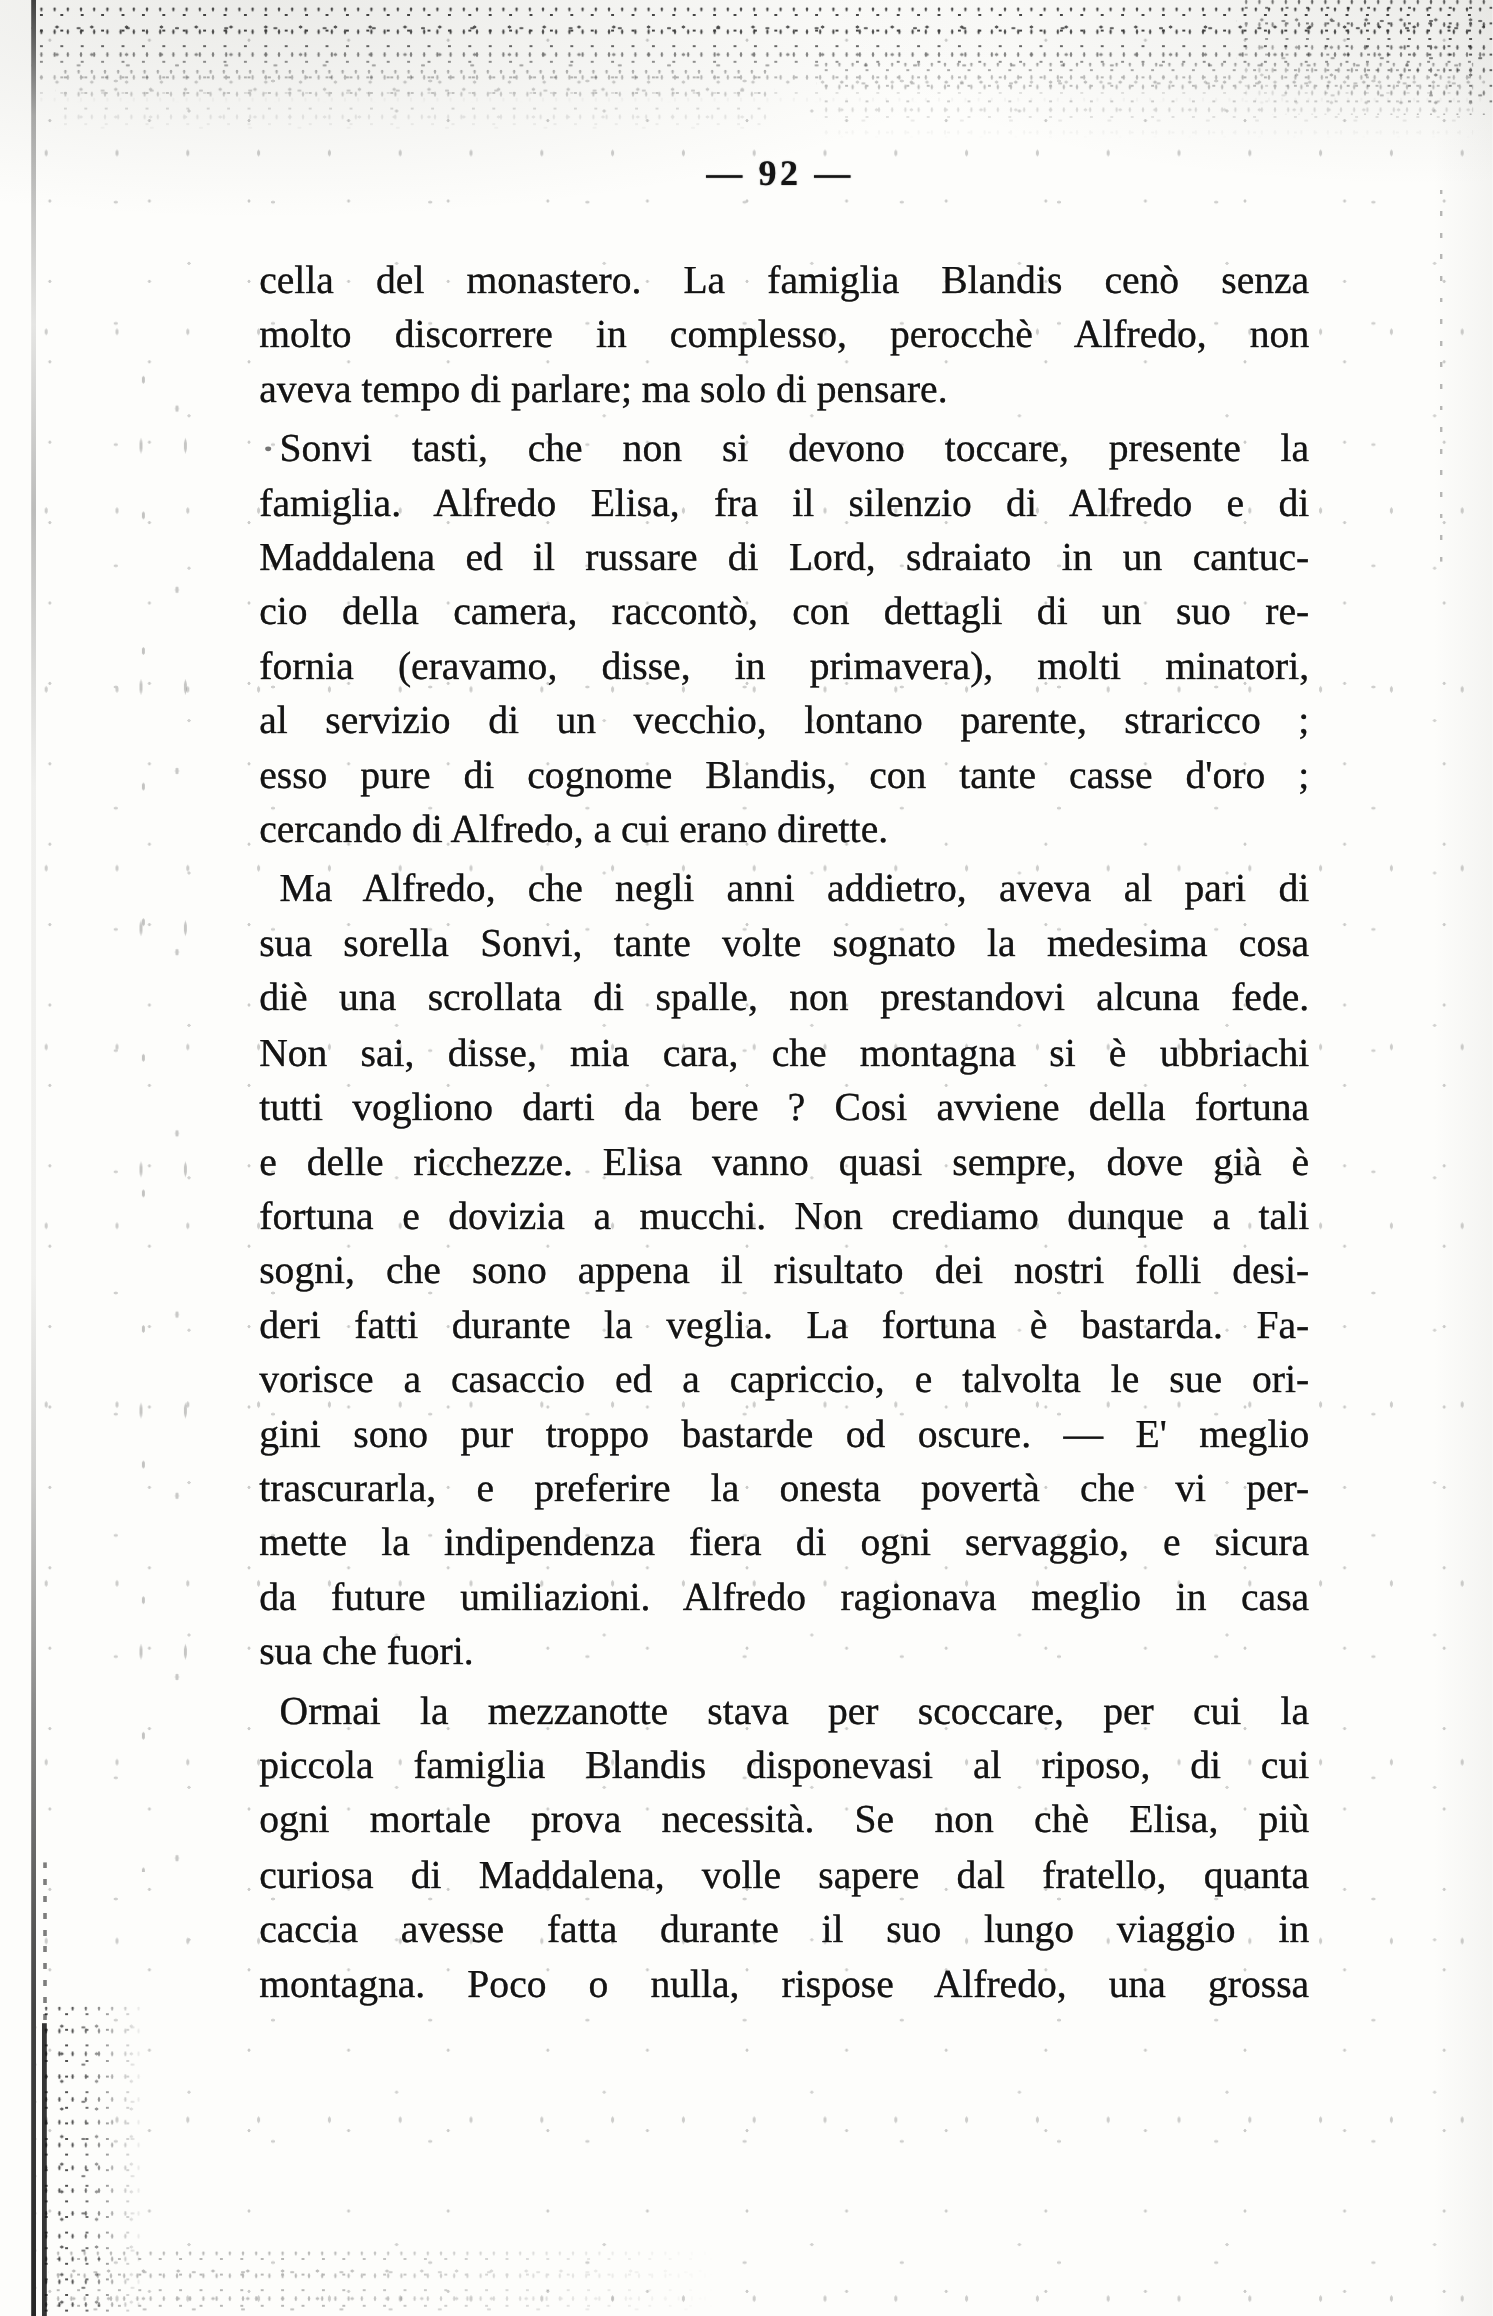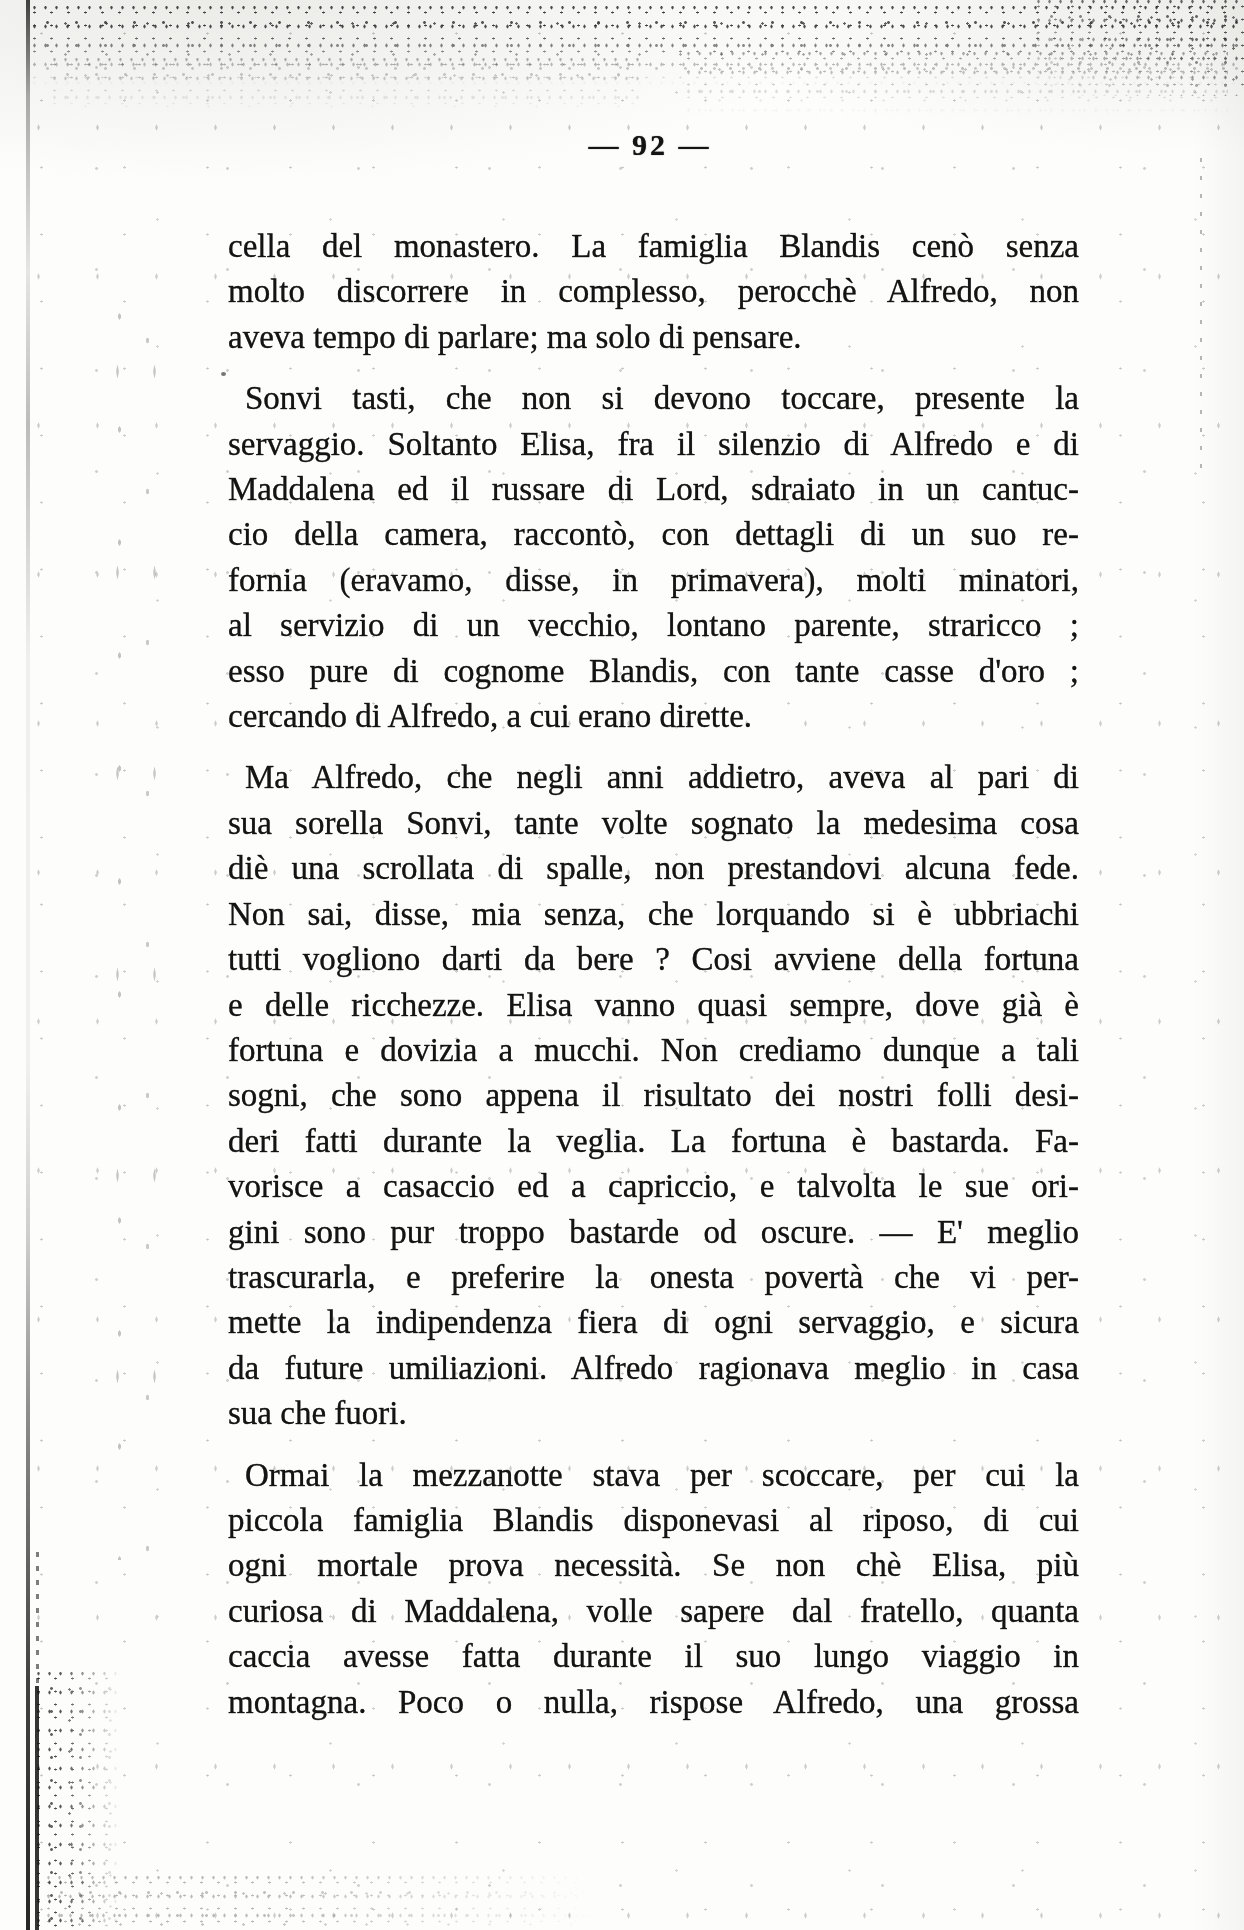--- a/index.html
+++ b/index.html
@@ -86,21 +86,21 @@
     position:absolute;left:650px;top:128px;transform:translateX(-50%);
     font-size:30px;font-weight:700;letter-spacing:3px;color:var(--ink);
     white-space:nowrap;text-shadow:0 0 1px rgba(0,0,0,.7);
   }
   .text-block{
     position:absolute;left:212px;top:208px;width:883px;
     font-size:33px;line-height:45.4px;color:var(--ink);
     -webkit-text-stroke:.3px rgba(15,15,15,.75);
     text-shadow:0 0 .5px rgba(10,10,10,.4);
   }
-  .paragraph{margin:16px;}
+  .paragraph{margin:4px;}
   .line{
     text-align:justify;
     -moz-text-align-last:justify;
     text-align-last:justify;
     white-space:normal;
   }
   .line.lastline{text-align-last:left;-moz-text-align-last:left;}
   .line.indent{padding-left:17px;}
 </style>
 </head>
@@ -124,33 +124,33 @@
 
   <div class="page-number">— 92 —</div>
   <div class="text-block">
       <div class="paragraph">
         <div class="line">cella del monastero. La famiglia Blandis cenò senza</div>
         <div class="line">molto discorrere in complesso, perocchè Alfredo, non</div>
         <div class="line lastline">aveva tempo di parlare; ma solo di pensare.</div>
       </div>
       <div class="paragraph">
         <div class="line indent">Sonvi tasti, che non si devono toccare, presente la</div>
-        <div class="line">servaggio. Soltanto Elisa, fra il silenzio di Alfredo e di</div>
+        <div class="line">famiglia. Alfredo Elisa, fra il silenzio di Alfredo e di</div>
         <div class="line">Maddalena ed il russare di Lord, sdraiato in un cantuc-</div>
         <div class="line">cio della camera, raccontò, con dettagli di un suo re-</div>
         <div class="line">fornia (eravamo, disse, in primavera), molti minatori,</div>
         <div class="line">al servizio di un vecchio, lontano parente, straricco ;</div>
         <div class="line">esso pure di cognome Blandis, con tante casse d'oro ;</div>
         <div class="line lastline">cercando di Alfredo, a cui erano dirette.</div>
       </div>
       <div class="paragraph">
         <div class="line indent">Ma Alfredo, che negli anni addietro, aveva al pari di</div>
         <div class="line">sua sorella Sonvi, tante volte sognato la medesima cosa</div>
         <div class="line">diè una scrollata di spalle, non prestandovi alcuna fede.</div>
-        <div class="line">Non sai, disse, mia senza, che lorquando si è ubbriachi</div>
+        <div class="line">Non sai, disse, mia cara, che montagna si è ubbriachi</div>
         <div class="line">tutti vogliono darti da bere ? Cosi avviene della fortuna</div>
         <div class="line">e delle ricchezze. Elisa vanno quasi sempre, dove già è</div>
         <div class="line">fortuna e dovizia a mucchi. Non crediamo dunque a tali</div>
         <div class="line">sogni, che sono appena il risultato dei nostri folli desi-</div>
         <div class="line">deri fatti durante la veglia. La fortuna è bastarda. Fa-</div>
         <div class="line">vorisce a casaccio ed a capriccio, e talvolta le sue ori-</div>
         <div class="line">gini sono pur troppo bastarde od oscure. — E' meglio</div>
         <div class="line">trascurarla, e preferire la onesta povertà che vi per-</div>
         <div class="line">mette la indipendenza fiera di ogni servaggio, e sicura</div>
         <div class="line">da future umiliazioni. Alfredo ragionava meglio in casa</div>

